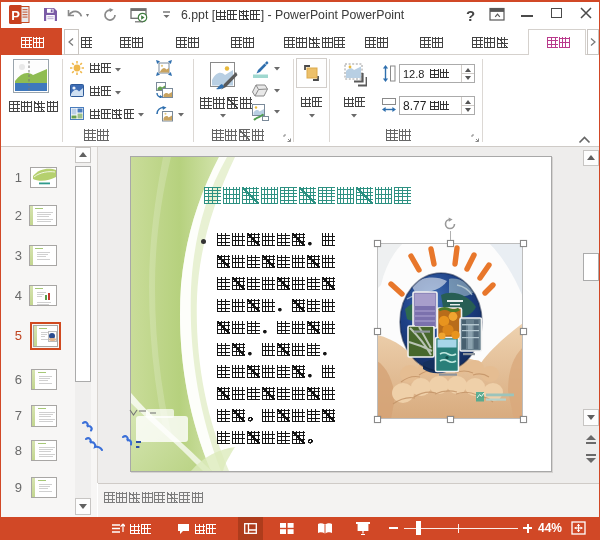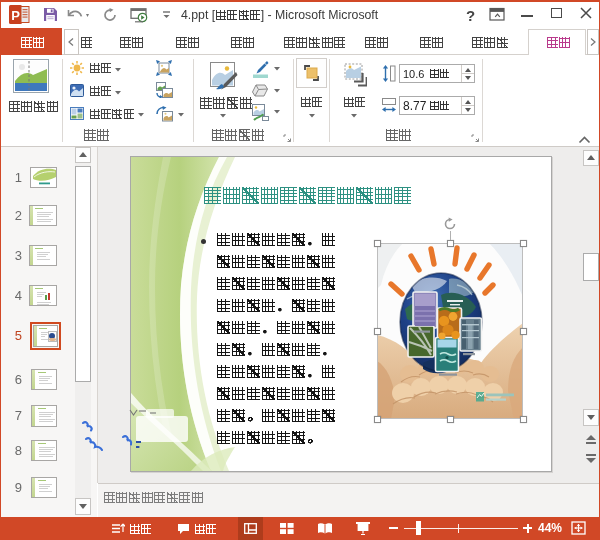--- a/index.html
+++ b/index.html
@@ -63,21 +63,21 @@
 <rect x="1" y="0.8" width="15" height="9.5" fill="none" stroke="#6f6f6f" stroke-width="1.3"></rect>
 <rect x="1" y="0.8" width="15" height="2.2" fill="#6f6f6f"></rect>
 <circle cx="12.5" cy="9.5" r="4.2" fill="#fff" stroke="#3f7d3f" stroke-width="1.2"></circle>
 <path d="M11.2,7.3 l3.4,2.2 l-3.4,2.2 Z" fill="#3f7d3f"></path>
 <path d="M5,13.8 h8" stroke="#6f6f6f" stroke-width="1.2"></path>
   </svg>
 <svg class="ab" style="left:162px;top:11px" width="10" height="9" viewBox="0 0 10 9">
 <path d="M1,1 h7" stroke="#6f6f6f" stroke-width="1.4"></path>
     <path d="M1.5,4 l3,3 l3,-3 Z" fill="#6f6f6f"></path>
   </svg>
-<div class="ab lat" style="left:181px;top:8px;white-space:nowrap;font-size:12.3px"><span style="vertical-align:top">4.ppt [</span><span class="cjk s11" style="color:#3a3a3a;display:inline-block;vertical-align:top;margin-top:1.5px"><i></i><i></i><i></i><i></i></span><span style="vertical-align:top">] - Microsoft Microsoft</span></div>
+<div class="ab lat" style="left:181px;top:8px;white-space:nowrap;font-size:12.3px"><span style="vertical-align:top">6.ppt [</span><span class="cjk s11" style="color:#3a3a3a;display:inline-block;vertical-align:top;margin-top:1.5px"><i></i><i></i><i></i><i></i></span><span style="vertical-align:top">] - PowerPoint PowerPoint</span></div>
 <div class="ab" style="left:463px;top:7px;width:15px;font-size:15px;color:#444;font-weight:bold;text-align:center">?</div>
 <svg class="ab" style="left:489px;top:7px" width="17" height="15" viewBox="0 0 17 15">
 <rect x="1" y="1.5" width="14" height="11.5" fill="none" stroke="#585858" stroke-width="1.2"></rect>
 <rect x="1" y="1.5" width="14" height="3.4" fill="#585858"></rect>
 <path d="M6.2,9.8 l2.3,-2.6 l2.3,2.6" fill="none" stroke="#585858" stroke-width="1.2"></path>
   </svg>
 <div class="ab" style="left:521px;top:15px;width:12px;height:2px;background:#4a4a4a"></div>
 <div class="ab" style="left:551px;top:8px;width:11px;height:10px;border:1.4px solid #4a4a4a"></div>
 <svg class="ab" style="left:580px;top:7px" width="12" height="12" viewBox="0 0 12 12">
 <path d="M1,1 L11,11 M11,1 L1,11" stroke="#4a4a4a" stroke-width="1.5"></path>
@@ -248,21 +248,21 @@
   </svg>
 <svg class="ab" style="left:382px;top:65px" width="14" height="17" viewBox="0 0 14 17">
 <g stroke="#2f6fae" stroke-width="1.4">
       <path d="M3.5,2.5 V14.5"></path>
     </g>
 <path d="M3.5,0 l2.6,3.4 h-5.2 Z" fill="#2f6fae"></path>
     <path d="M3.5,17 l2.6,-3.4 h-5.2 Z" fill="#2f6fae"></path>
 <rect x="8.5" y="1" width="4.5" height="15" fill="#fff" stroke="#8a8a8a"></rect>
   </svg>
 <div class="ab" style="left:399px;top:64px;width:76px;height:19px;background:#fff;border:1px solid #ababab"></div>
-<div class="ab lat" style="left:403px;top:67px;font-size:11px;color:#222">10.6</div>
+<div class="ab lat" style="left:403px;top:67px;font-size:11px;color:#222">12.8</div>
 <div class="ab cjk s10" style="left:429px;top:69px;color:#333"><i></i><i></i></div>
 <svg class="ab" style="left:382px;top:98px" width="14" height="16" viewBox="0 0 14 16">
 <rect x="0.5" y="0.5" width="13" height="6" fill="#fff" stroke="#8a8a8a"></rect>
 <path d="M3,11.5 H11" stroke="#2f6fae" stroke-width="1.4"></path>
 <path d="M0,11.5 l3.6,-2.6 v5.2 Z" fill="#2f6fae"></path>
     <path d="M14,11.5 l-3.6,-2.6 v5.2 Z" fill="#2f6fae"></path>
   </svg>
 <div class="ab" style="left:399px;top:96px;width:76px;height:19px;background:#fff;border:1px solid #ababab"></div>
 <div class="ab lat" style="left:403px;top:99px;font-size:12px;color:#222">8.77</div>
 <div class="ab cjk s10" style="left:429px;top:101px;color:#333"><i></i><i></i></div>

